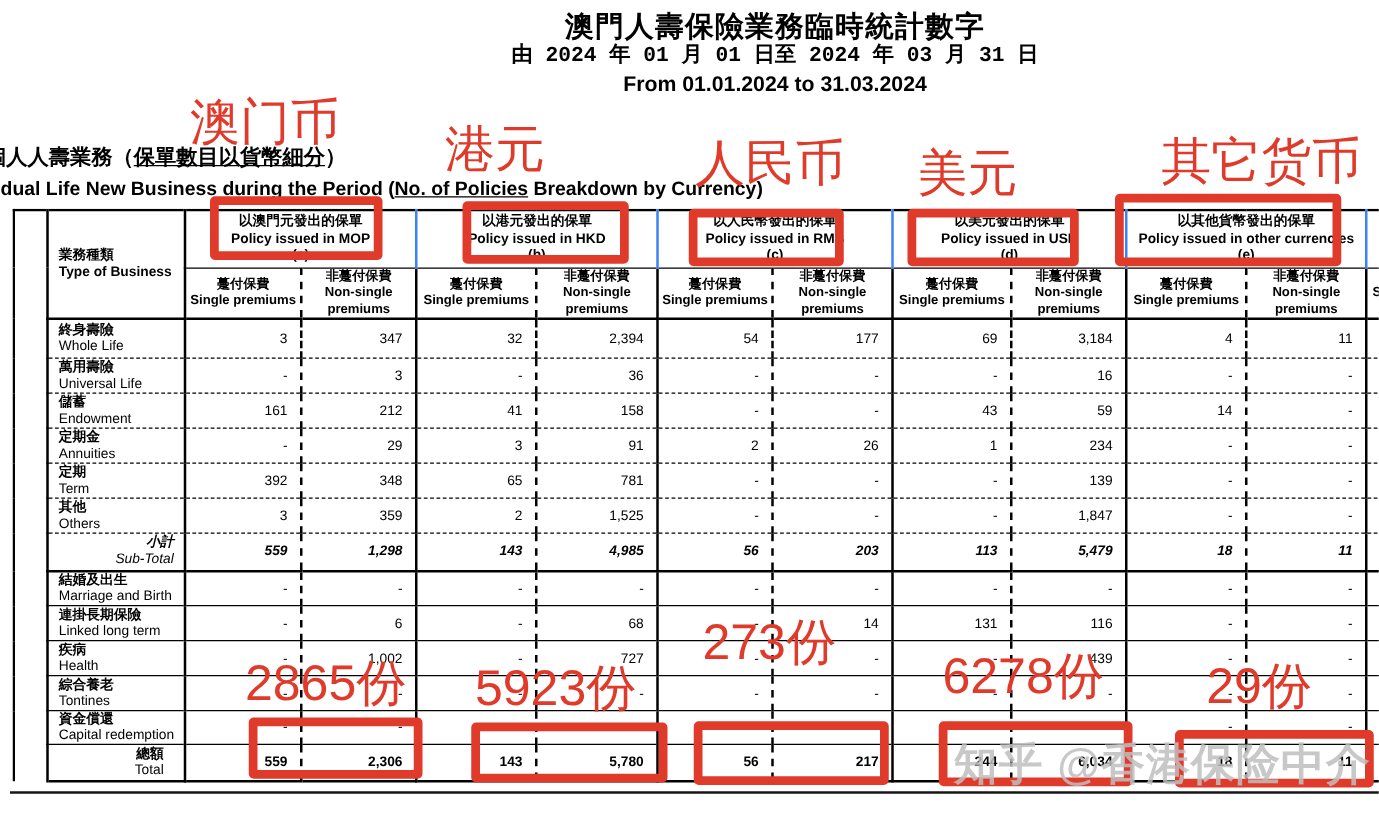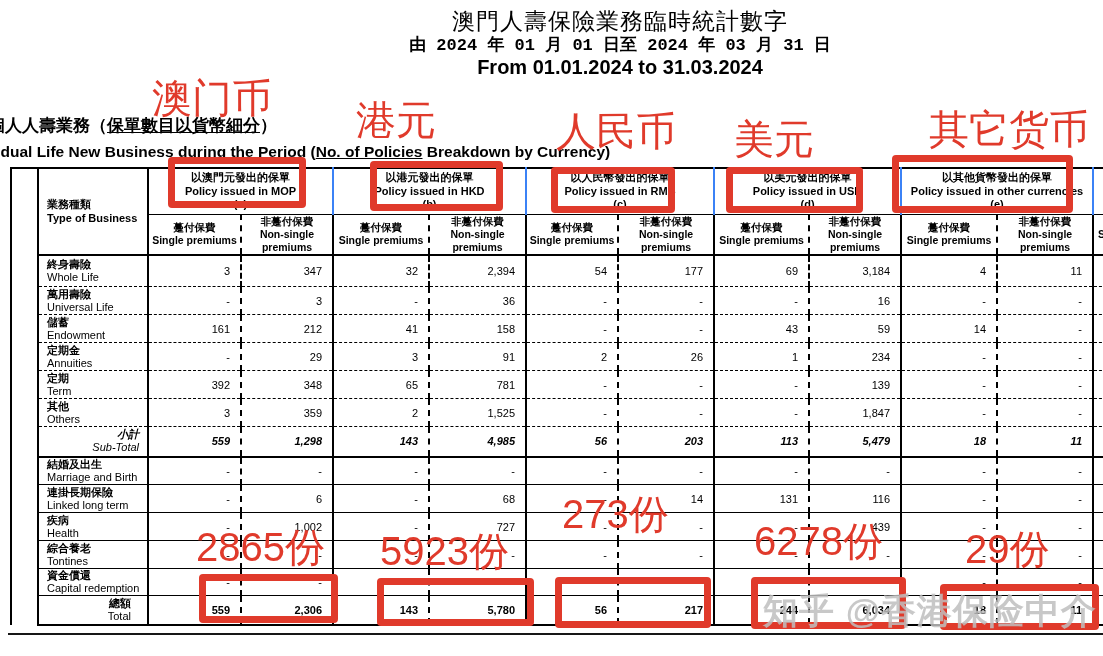--- a/index.html
+++ b/index.html
@@ -1,24 +1,24 @@
 <!DOCTYPE html>
 <html><head>
 <meta charset="utf-8">
 <style>
   html,body{margin:0;padding:0;}
   body{width:1103px;height:656px;position:relative;overflow:hidden;background:#fff;
        font-family:"Liberation Sans",sans-serif;color:#000;}
 
   
   .title-block{position:absolute;left:300px;top:8px;width:640px;text-align:center;}
-  .title-zh{font-size:23px;font-weight:normal;letter-spacing:1px;line-height:26px;}
+  .title-zh{font-size:23px;font-weight:bold;letter-spacing:1px;line-height:26px;}
   .title-en{font-size:17.5px;font-weight:bold;line-height:22px;}
   .title-period-zh{font-family:Liberation Mono, monospace;font-size:17px;font-weight:bold;line-height:23px;}
-  .title-period-en{font-size:20px;font-weight:bold;line-height:21px;}
+  .title-period-en{font-size:17px;font-weight:bold;line-height:21px;}
 
   .subtitle-zh{position:absolute;left:-12px;top:114px;font-size:17px;font-weight:bold;white-space:nowrap;}
   .subtitle-en{position:absolute;left:-40px;top:143px;font-size:15.5px;font-weight:bold;white-space:nowrap;}
   .u{text-decoration:underline;}
 
   
   .table-wrap{position:absolute;left:10px;top:167px;width:1093px;height:462px;overflow:hidden;}
   table{border-collapse:collapse;table-layout:fixed;width:1150px;
         border-top:2px solid #000;border-left:2px solid #000;}
   td,th{padding:0;vertical-align:middle;font-weight:normal;overflow:hidden;}

